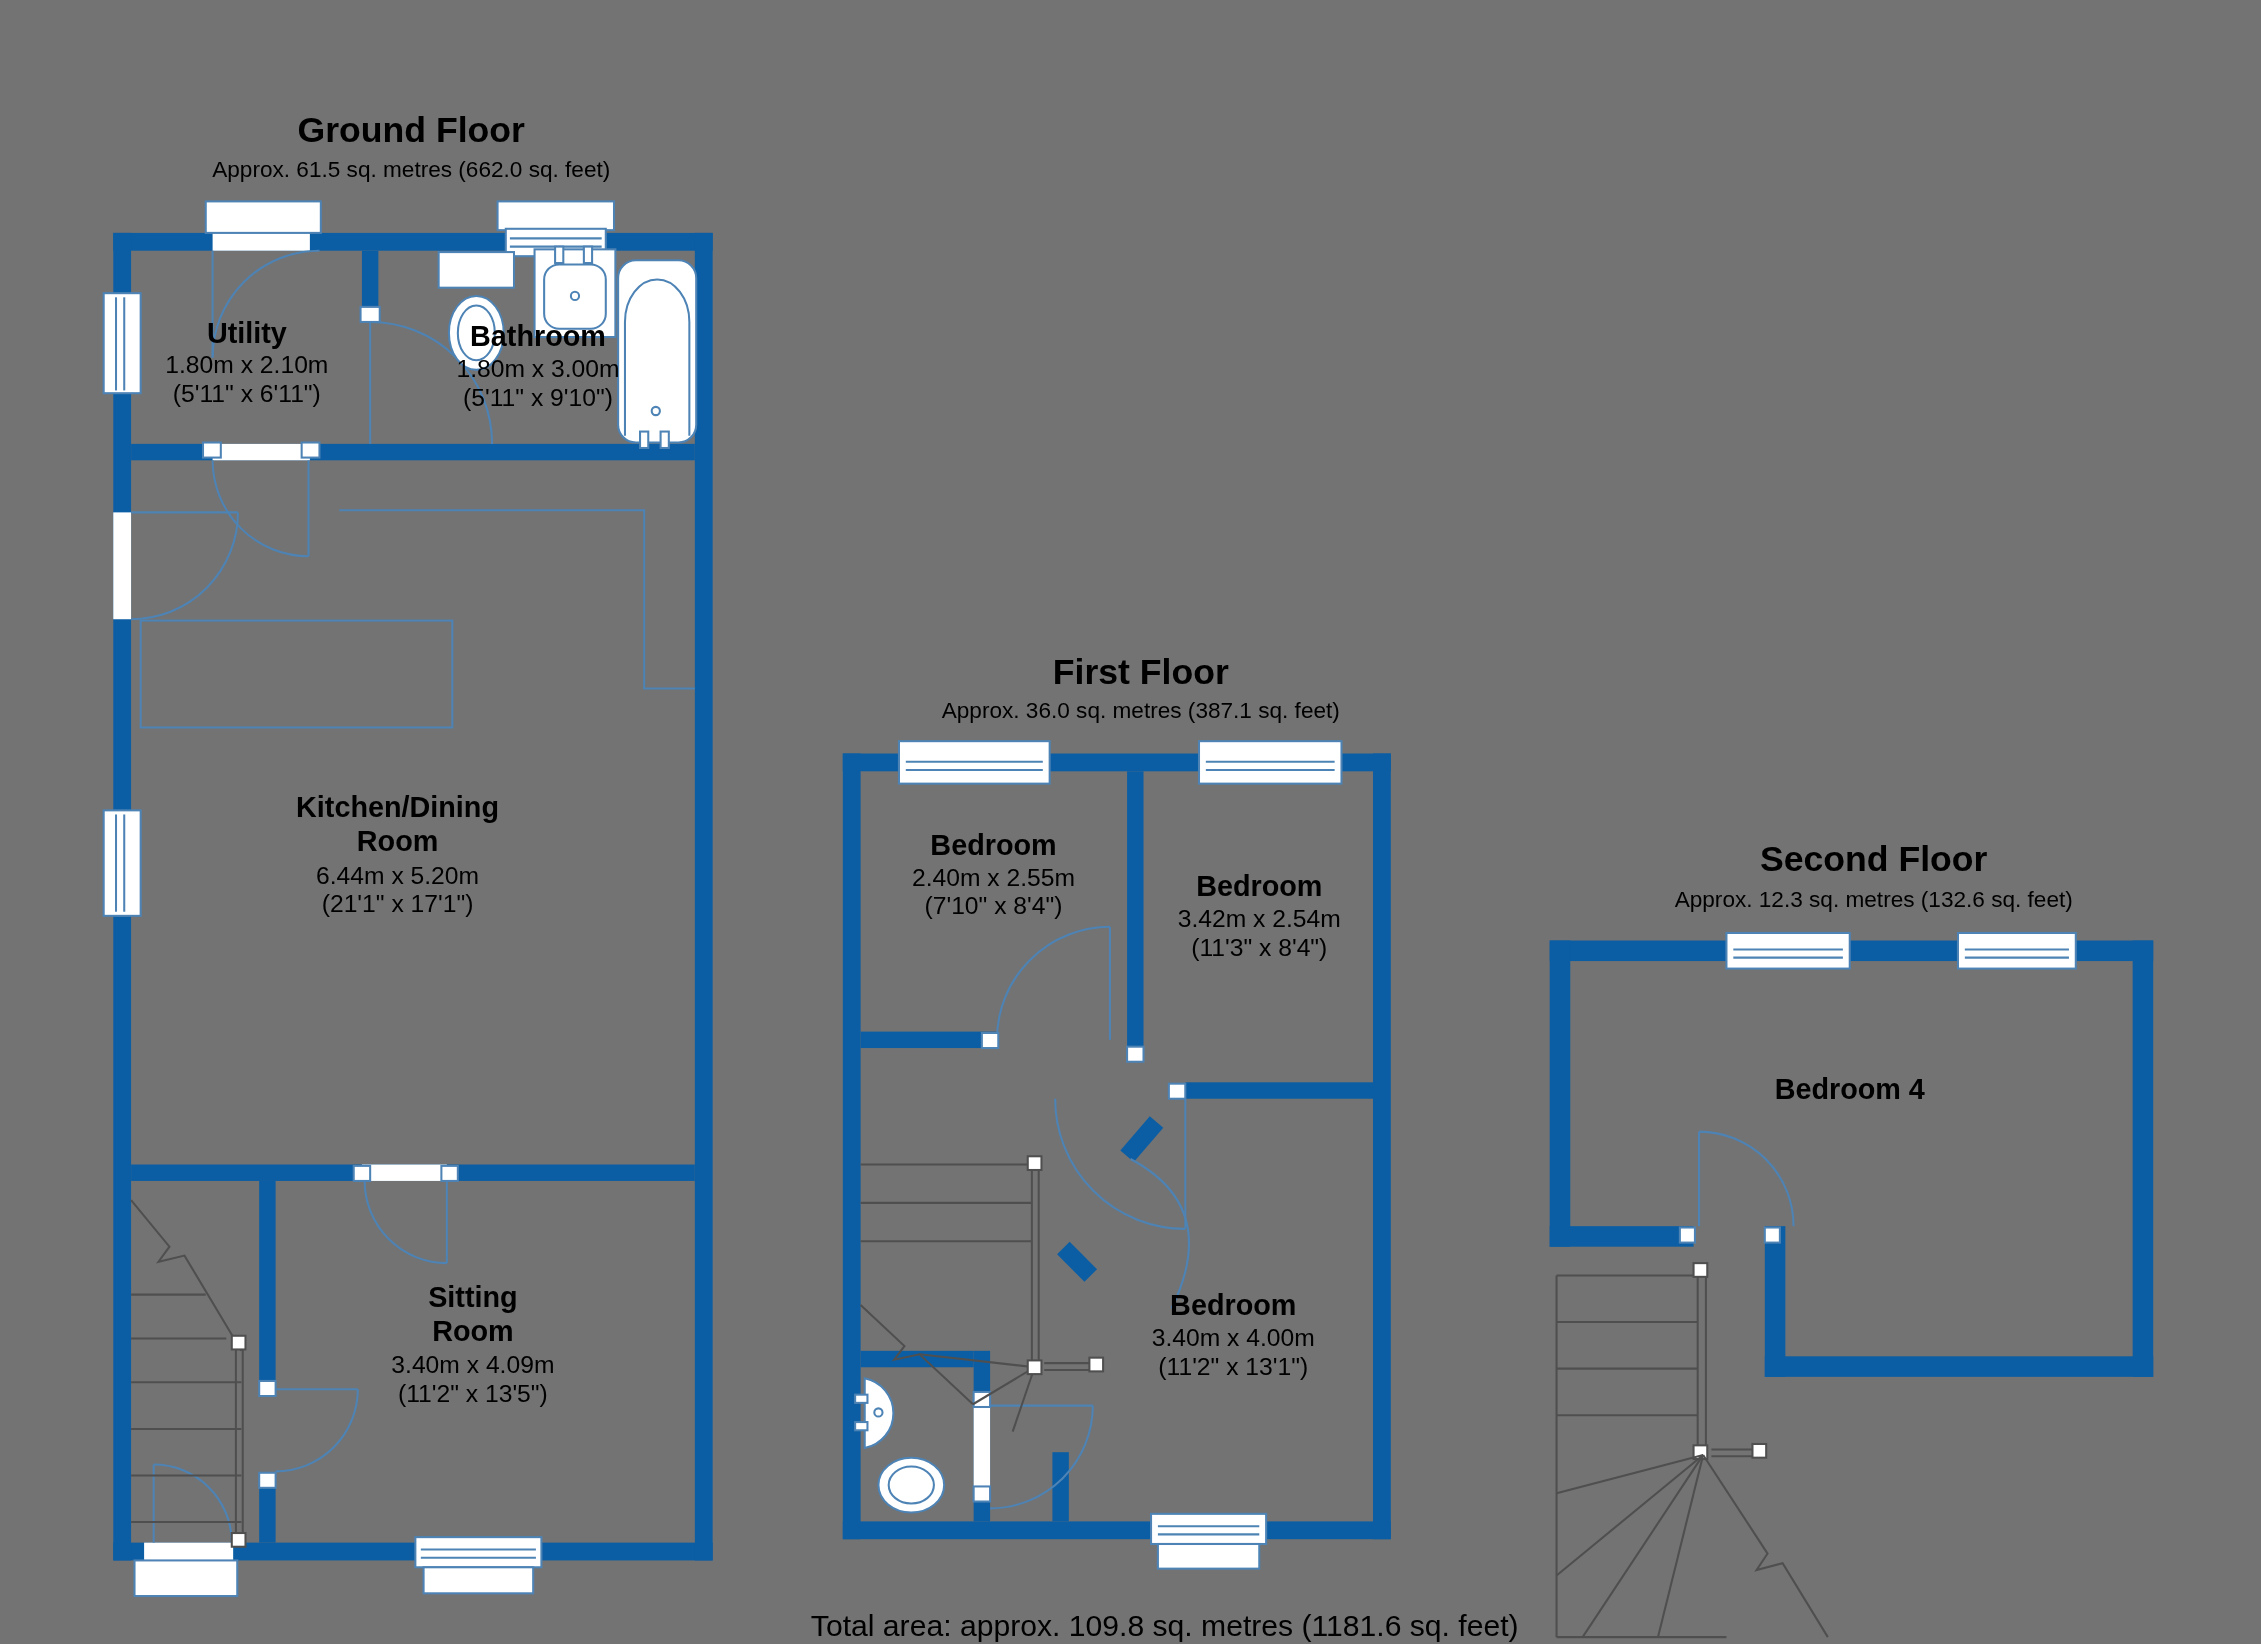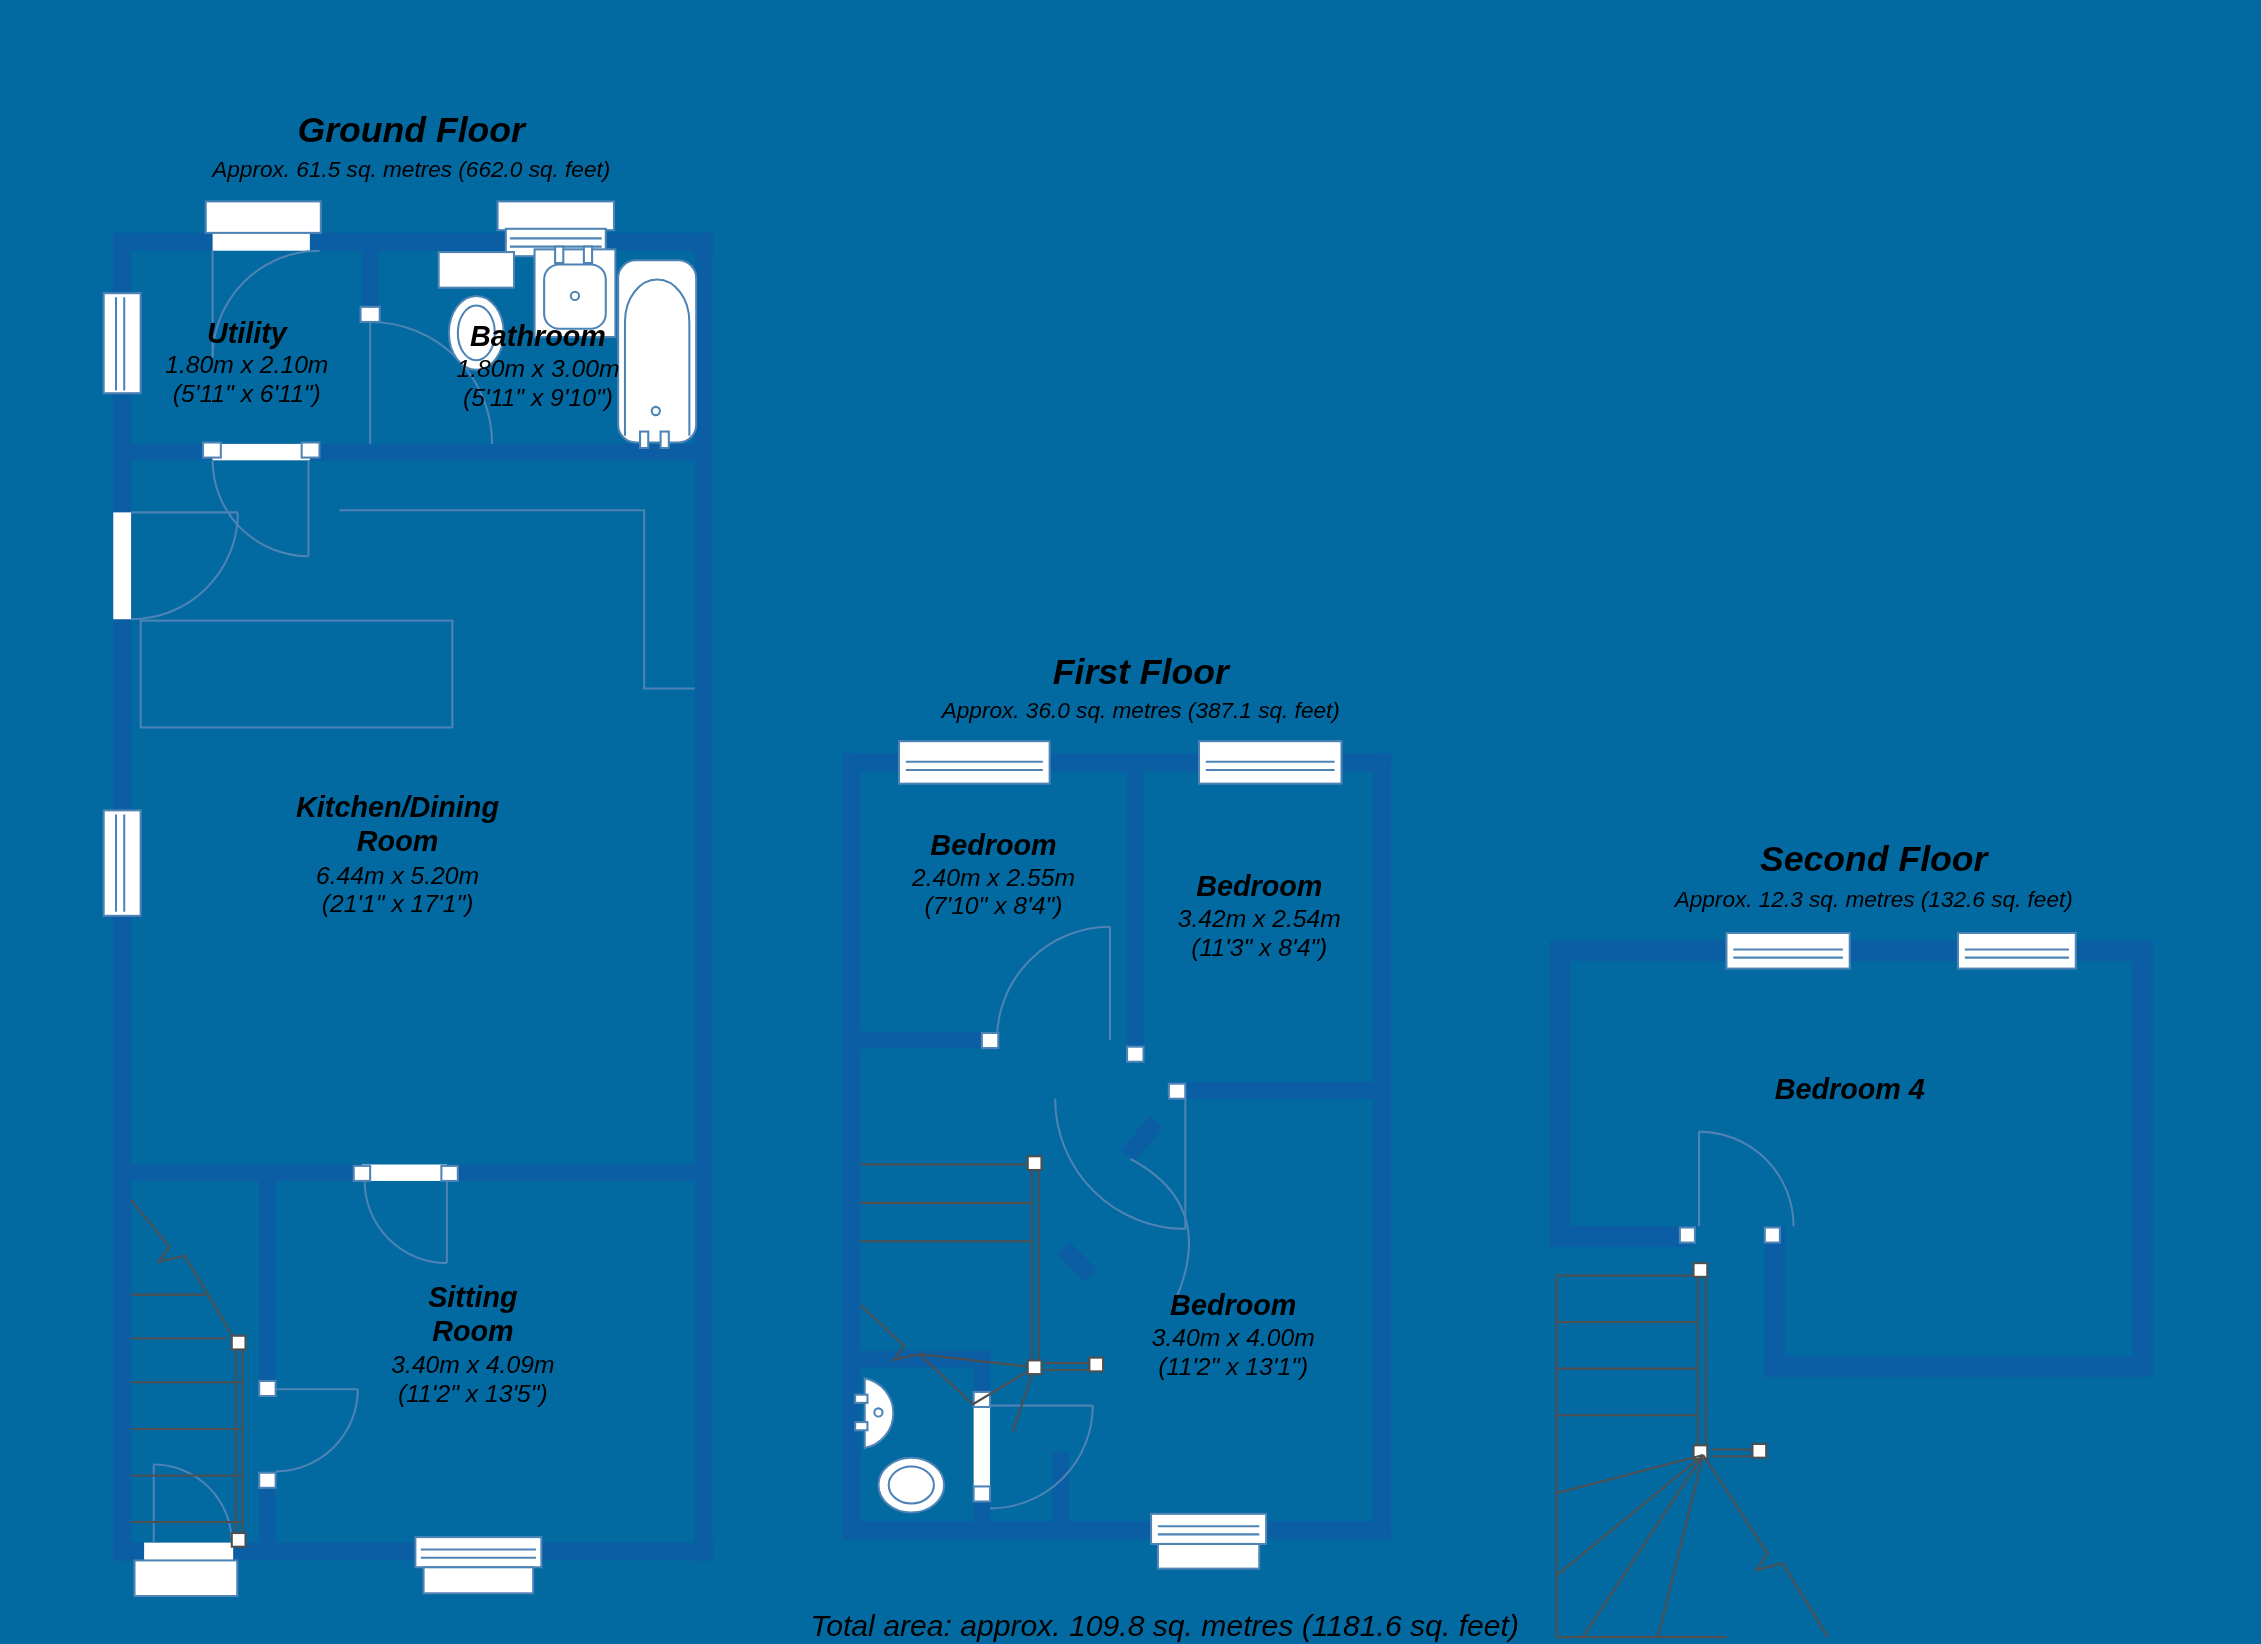--- a/index.html
+++ b/index.html
@@ -1,16 +1,16 @@
 <!DOCTYPE html>
 <html style="font-size:11px"><head>
 <meta charset="utf-8">
 <style>
   html,body { margin:0; padding:0; background:#ffffff; }
-  .plan-wrap { width:100vw; height:100vh; display:flex; align-items:center; justify-content:center; background:#0369a1;font-style:italic; }
+  .plan-wrap { width:100vw; height:100vh; display:flex; align-items:center; justify-content:center; background:#737373; }
   svg { width:100%; height:100%; display:block; }
   .wall   { fill:#0c5ea4; stroke:none; }
   .gap    { fill:#ffffff; stroke:none; }
   .fx     { fill:none; stroke:#4d83b5; stroke-width:3; }
   .fxw    { fill:#ffffff; stroke:#4d83b5; stroke-width:3; }
   .jamb   { fill:#ffffff; stroke:#4d83b5; stroke-width:3; }
   .stair  { fill:none; stroke:#4f4f4f; stroke-width:3; }
   .stairw { fill:#ffffff; stroke:#4f4f4f; stroke-width:3; }
   text { font-family:"Liberation Sans", sans-serif; fill:#000; }
   .title  { font-size:52px; font-weight:bold; text-anchor:middle; }

